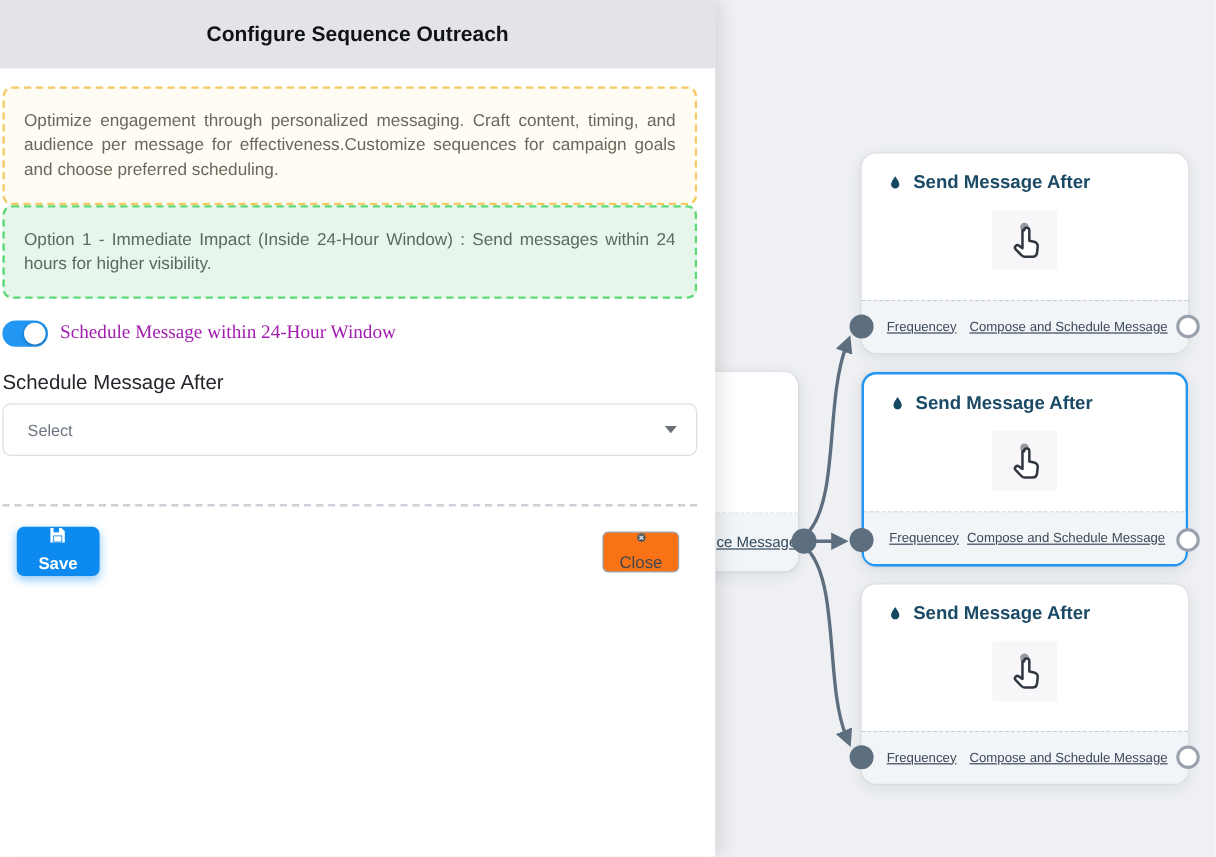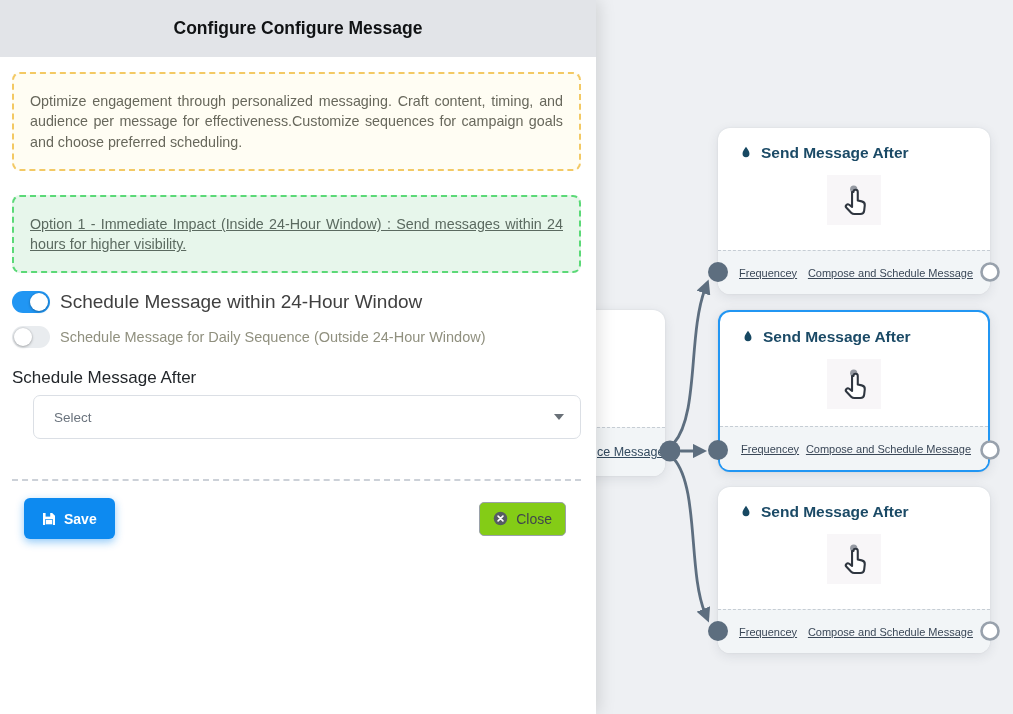--- a/index.html
+++ b/index.html
@@ -40,58 +40,58 @@
 
   
   .panel {
     position:absolute; left:0; top:0; width:596px; height:714px; background:#fff;
     z-index:10; box-shadow:3px 0 16px rgba(0,0,0,.13);
   }
   .panel-header {
     height:57px; background:#e2e4e8; display:flex; align-items:center; justify-content:center;
     font-weight:bold; font-size:17.5px; color:#101214;
   }
-  .panel-body { padding:0 15px 0 12px; }
+  .panel-body { padding:0 15px 0 2px; }
 
   .note-box {
     border-radius:8px; text-align:justify; line-height:1.42; font-size:14.3px;
     padding:17px 16px;
   }
   .note-yellow { margin-top:15px; border:2px dashed #f3c964; background:#fffdf3; color:#68685c; }
-  .note-green  { margin-top:24px; border:2px dashed #5bd977; background:#e7f6eb; color:#5b6a60;text-decoration:underline; }
+  .note-green  { margin-top:0; border:2px dashed #5bd977; background:#e7f6eb; color:#5b6a60; }
 
   .toggles { margin-top:18px; }
   .toggle-row { display:flex; align-items:center; gap:10px; margin-bottom:13px; cursor:pointer; }
   .switch { width:38px; height:22px; border-radius:11px; background:#e9ecef; position:relative; flex:0 0 auto; }
   .switch .knob { position:absolute; top:2px; left:2px; width:18px; height:18px; border-radius:50%;
                   background:#fff; box-shadow:0 1px 3px rgba(0,0,0,.28), 0 0 0 1px rgba(0,0,0,.04); }
   .switch.on { background:#2196f3; }
   .switch.on .knob { left:18px; }
-  .toggle-label-on  { font-size:19px; color:#404040; }
+  .toggle-label-on  { font-size:16px; color:#a21caf;font-family:Liberation Serif, serif; }
   .toggle-label-off { font-size:14.5px; color:#90907f; }
 
   .field-label { margin-top:20px; font-size:17px; color:#23272b; }
   .select-box {
     margin-top:7px; height:44px; border:1px solid #dbdfe5; border-radius:7px; background:#fff;
     display:flex; align-items:center; justify-content:space-between;
-    padding:0 16px 0 20px; color:#6a737d; font-size:13.5px; cursor:pointer;margin-left:21px;
+    padding:0 16px 0 20px; color:#6a737d; font-size:13.5px; cursor:pointer;
   }
   .caret-down { width:0; height:0; border-left:5px solid transparent; border-right:5px solid transparent;
                 border-top:6px solid #697077; }
 
   .divider { margin-top:40px; border-top:2px dashed #ccd1d8; }
 
   .actions { display:flex; justify-content:space-between; align-items:center; padding:17px 15px 0 12px; }
-  .btn { display:flex; align-items:center; gap:8px; cursor:pointer; border:none; }
+  .btn { display:flex; align-items:center; gap:8px; cursor:pointer; border:none;flex-direction:column; }
   .btn-save {
     background:#0d8af0; color:#fff; border-radius:6px; height:41px; padding:0 18px;
     font-size:14px; font-weight:bold; box-shadow:0 3px 8px rgba(13,138,240,.45);
   }
   .btn-close {
-    background:#84cc16; border:1px solid #9aa1a9; color:#41464c; border-radius:5px;
+    background:#f97316; border:1px solid #9aa1a9; color:#41464c; border-radius:5px;
     height:34px; padding:0 13px; font-size:14px;
   }
 </style>
 </head>
 <body>
 
 <div class="flow-area">
 
   <div class="node-card source-card">
     <div class="card-footer">
@@ -171,39 +171,33 @@
     <circle cx="718" cy="272" r="10" fill="#5d6e7f"></circle>
     <circle cx="718" cy="450" r="10" fill="#5d6e7f"></circle>
     <circle cx="718" cy="631" r="10" fill="#5d6e7f"></circle>
     <circle cx="990" cy="272" r="8.5" fill="#ffffff" stroke="#98a1ac" stroke-width="2.6"></circle>
     <circle cx="990" cy="450" r="8.5" fill="#ffffff" stroke="#98a1ac" stroke-width="2.6"></circle>
     <circle cx="990" cy="631" r="8.5" fill="#ffffff" stroke="#98a1ac" stroke-width="2.6"></circle>
   </svg>
 </div>
 
 <div class="panel">
-  <div class="panel-header">Configure Configure Message</div>
+  <div class="panel-header">Configure Sequence Outreach</div>
 
   <div class="panel-body">
     <div class="note-box note-yellow">Optimize engagement through personalized messaging. Craft content, timing, and audience per message for effectiveness.Customize sequences for campaign goals and choose preferred scheduling.</div>
     <div class="note-box note-green">Option 1 - Immediate Impact (Inside 24-Hour Window) : Send messages within 24 hours for higher visibility.</div>
 
     <div class="toggles">
       <div class="toggle-row">
         <span class="switch on">
             <span class="knob"></span>
           </span>
         <span class="toggle-label-on">Schedule Message within 24-Hour Window</span>
       </div>
-      <div class="toggle-row">
-        <span class="switch">
-            <span class="knob"></span>
-          </span>
-        <span class="toggle-label-off">Schedule Message for Daily Sequence (Outside 24-Hour Window)</span>
-      </div>
     </div>
 
     <div class="field-label">Schedule Message After</div>
     <div class="select-box">
       <span>Select</span>
       <span class="caret-down"></span>
     </div>
 
     <div class="divider"></div>
 

